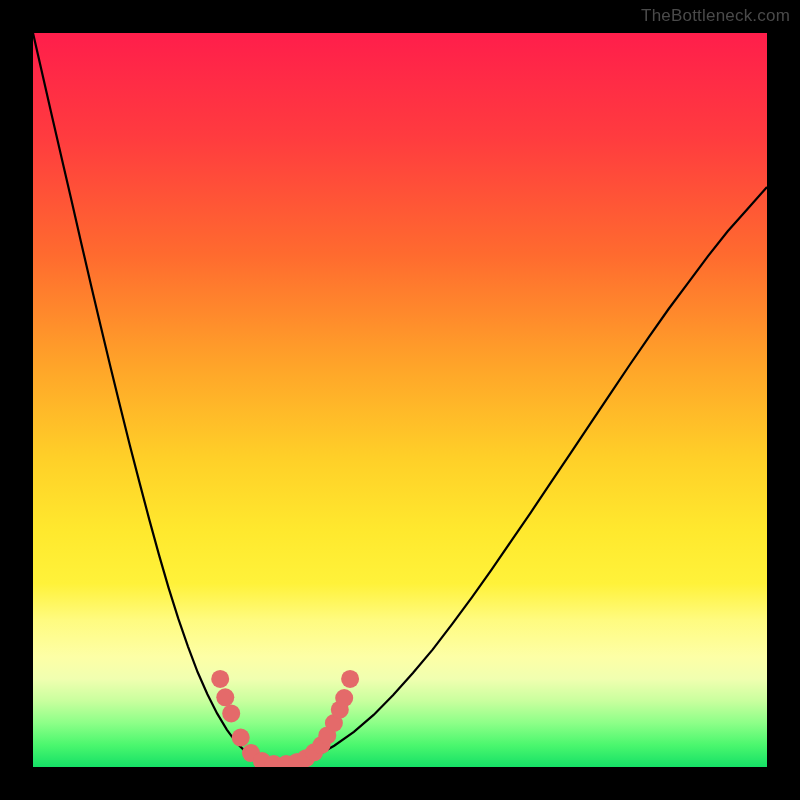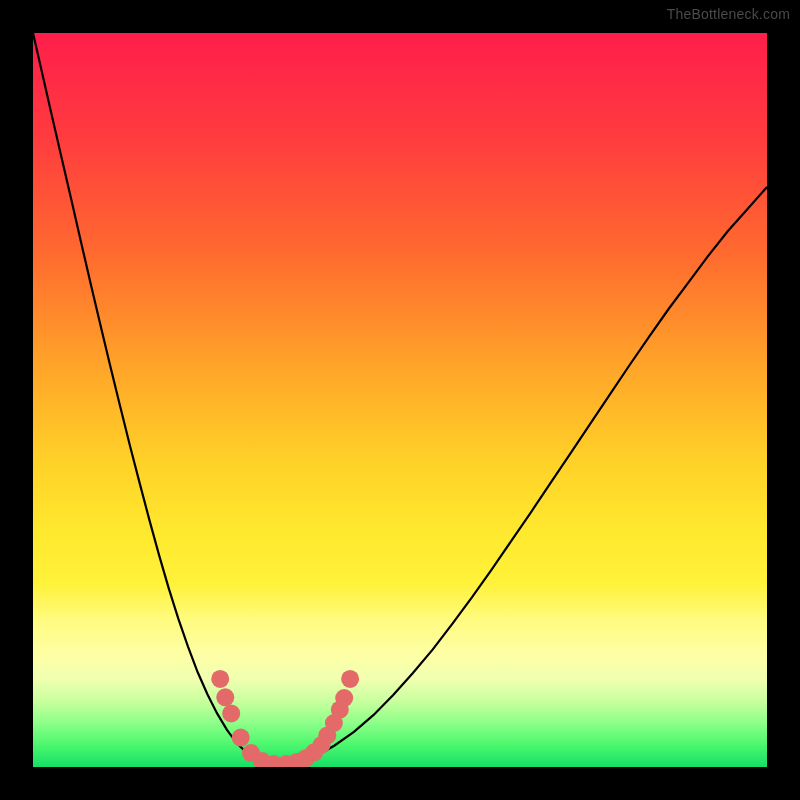--- a/index.html
+++ b/index.html
@@ -44,21 +44,21 @@
       #8dff88 94%,
       #4bf76e 97%,
       #15e066 100%
     );
   }
   .watermark {
     position: absolute;
     top: 6px;
     right: 10px;
     color: #4a4a4a;
-    font-size: 14px;
+    font-size: 17px;
     font-weight: 500;
     letter-spacing: 0.2px;
     user-select: none;
   }
   svg.curve-layer {
     position: absolute;
     inset: 0;
   }
 </style>
 </head>

